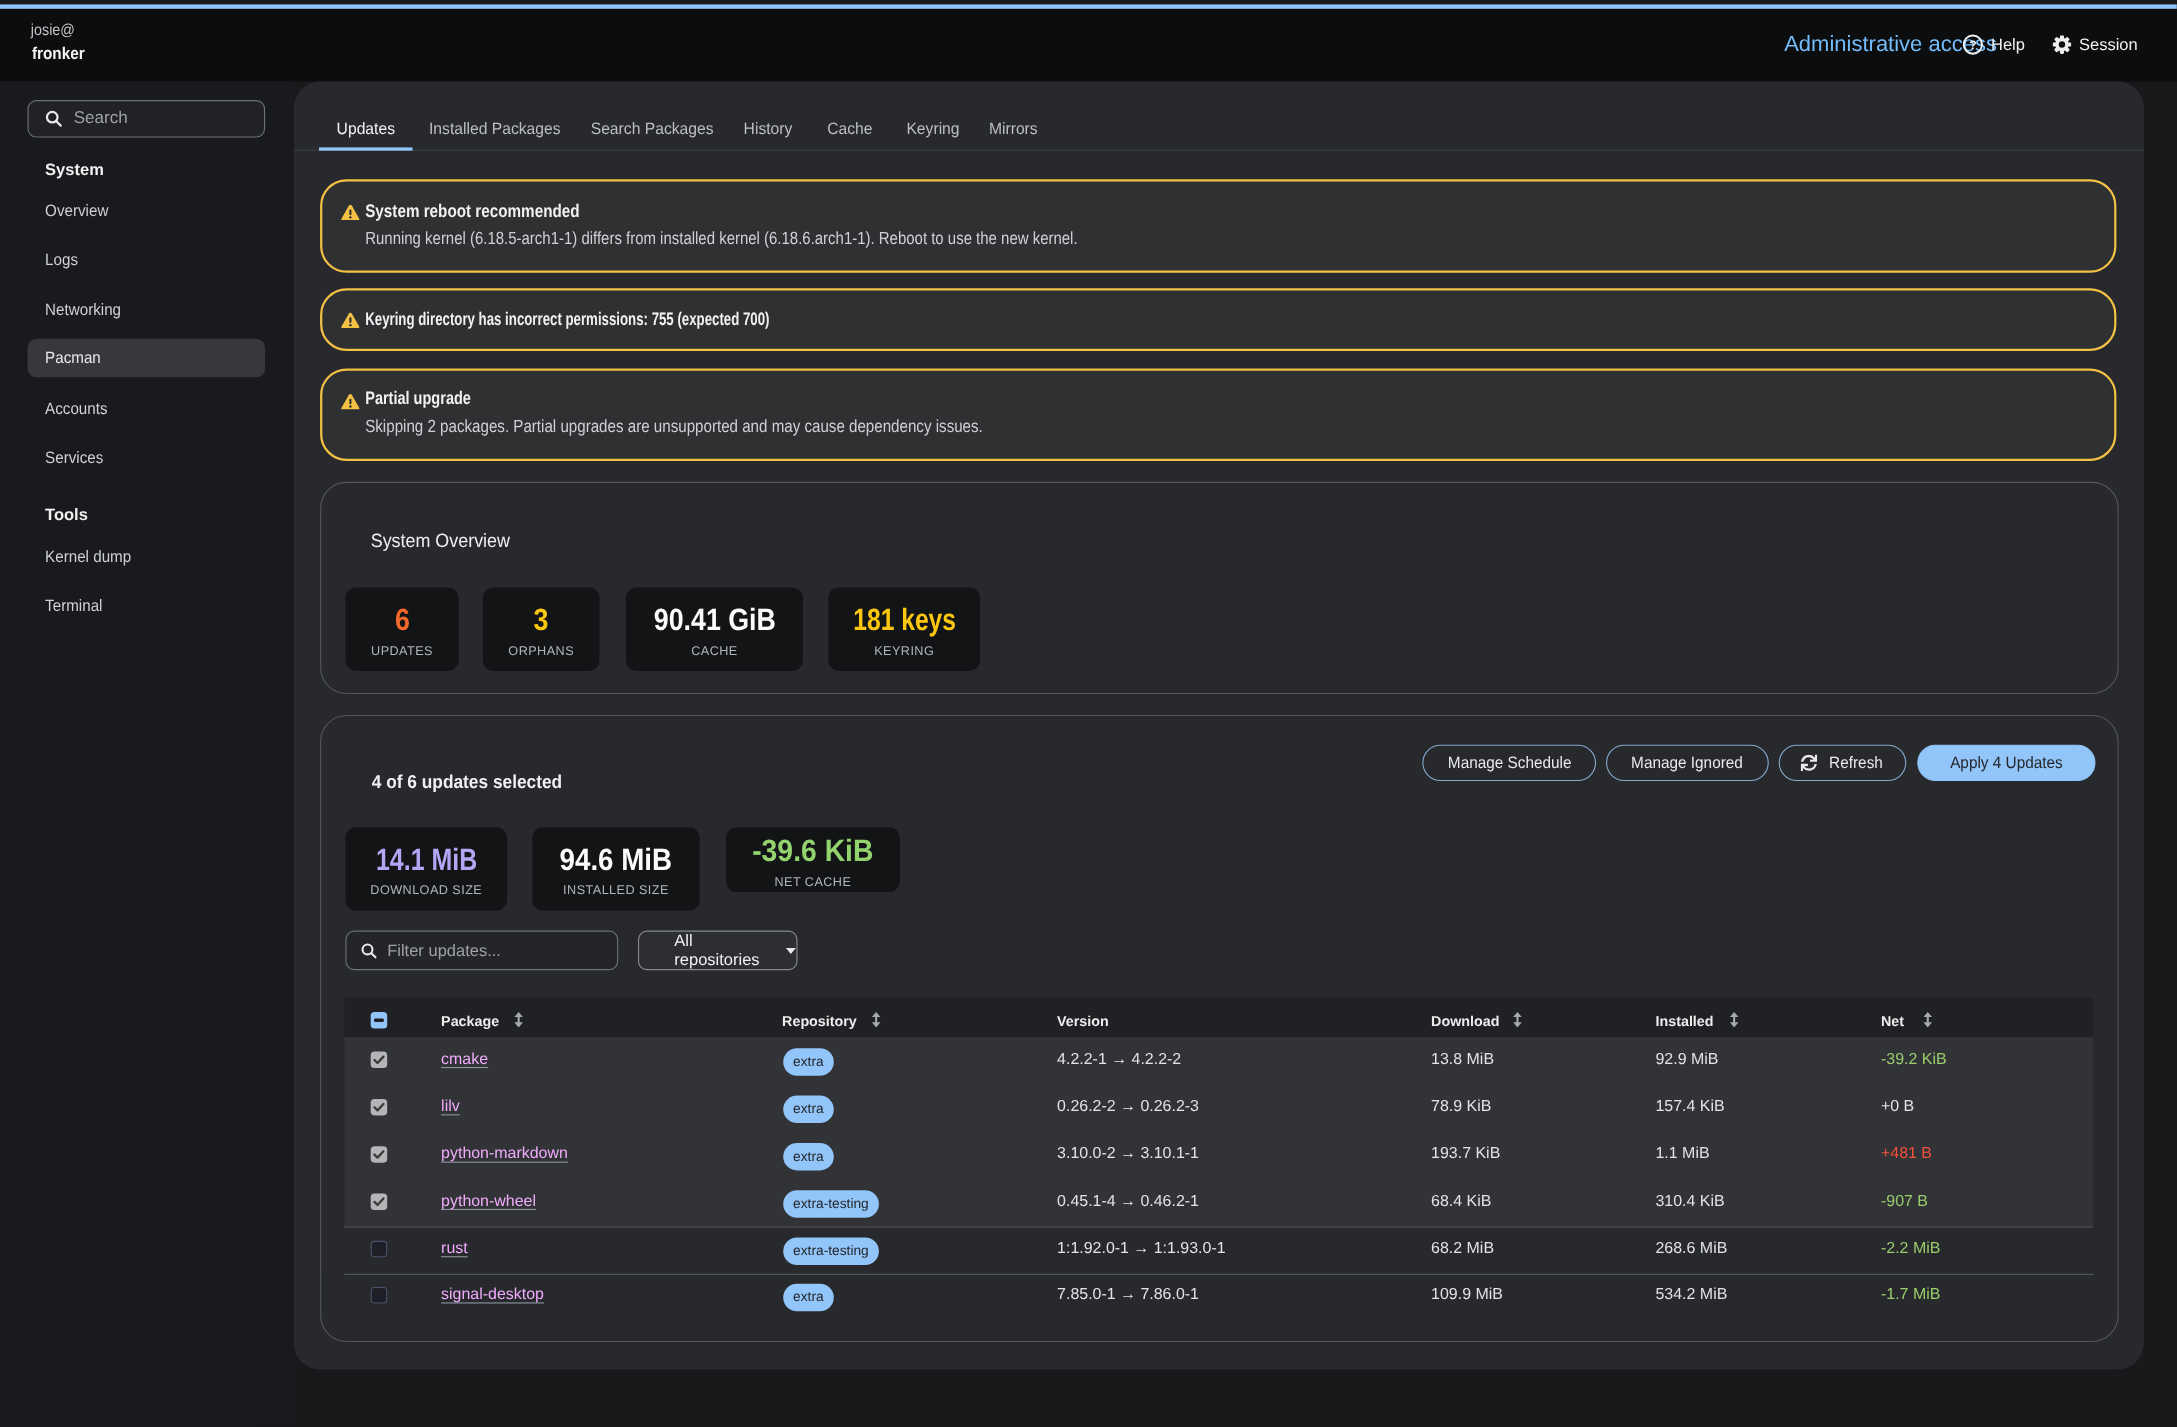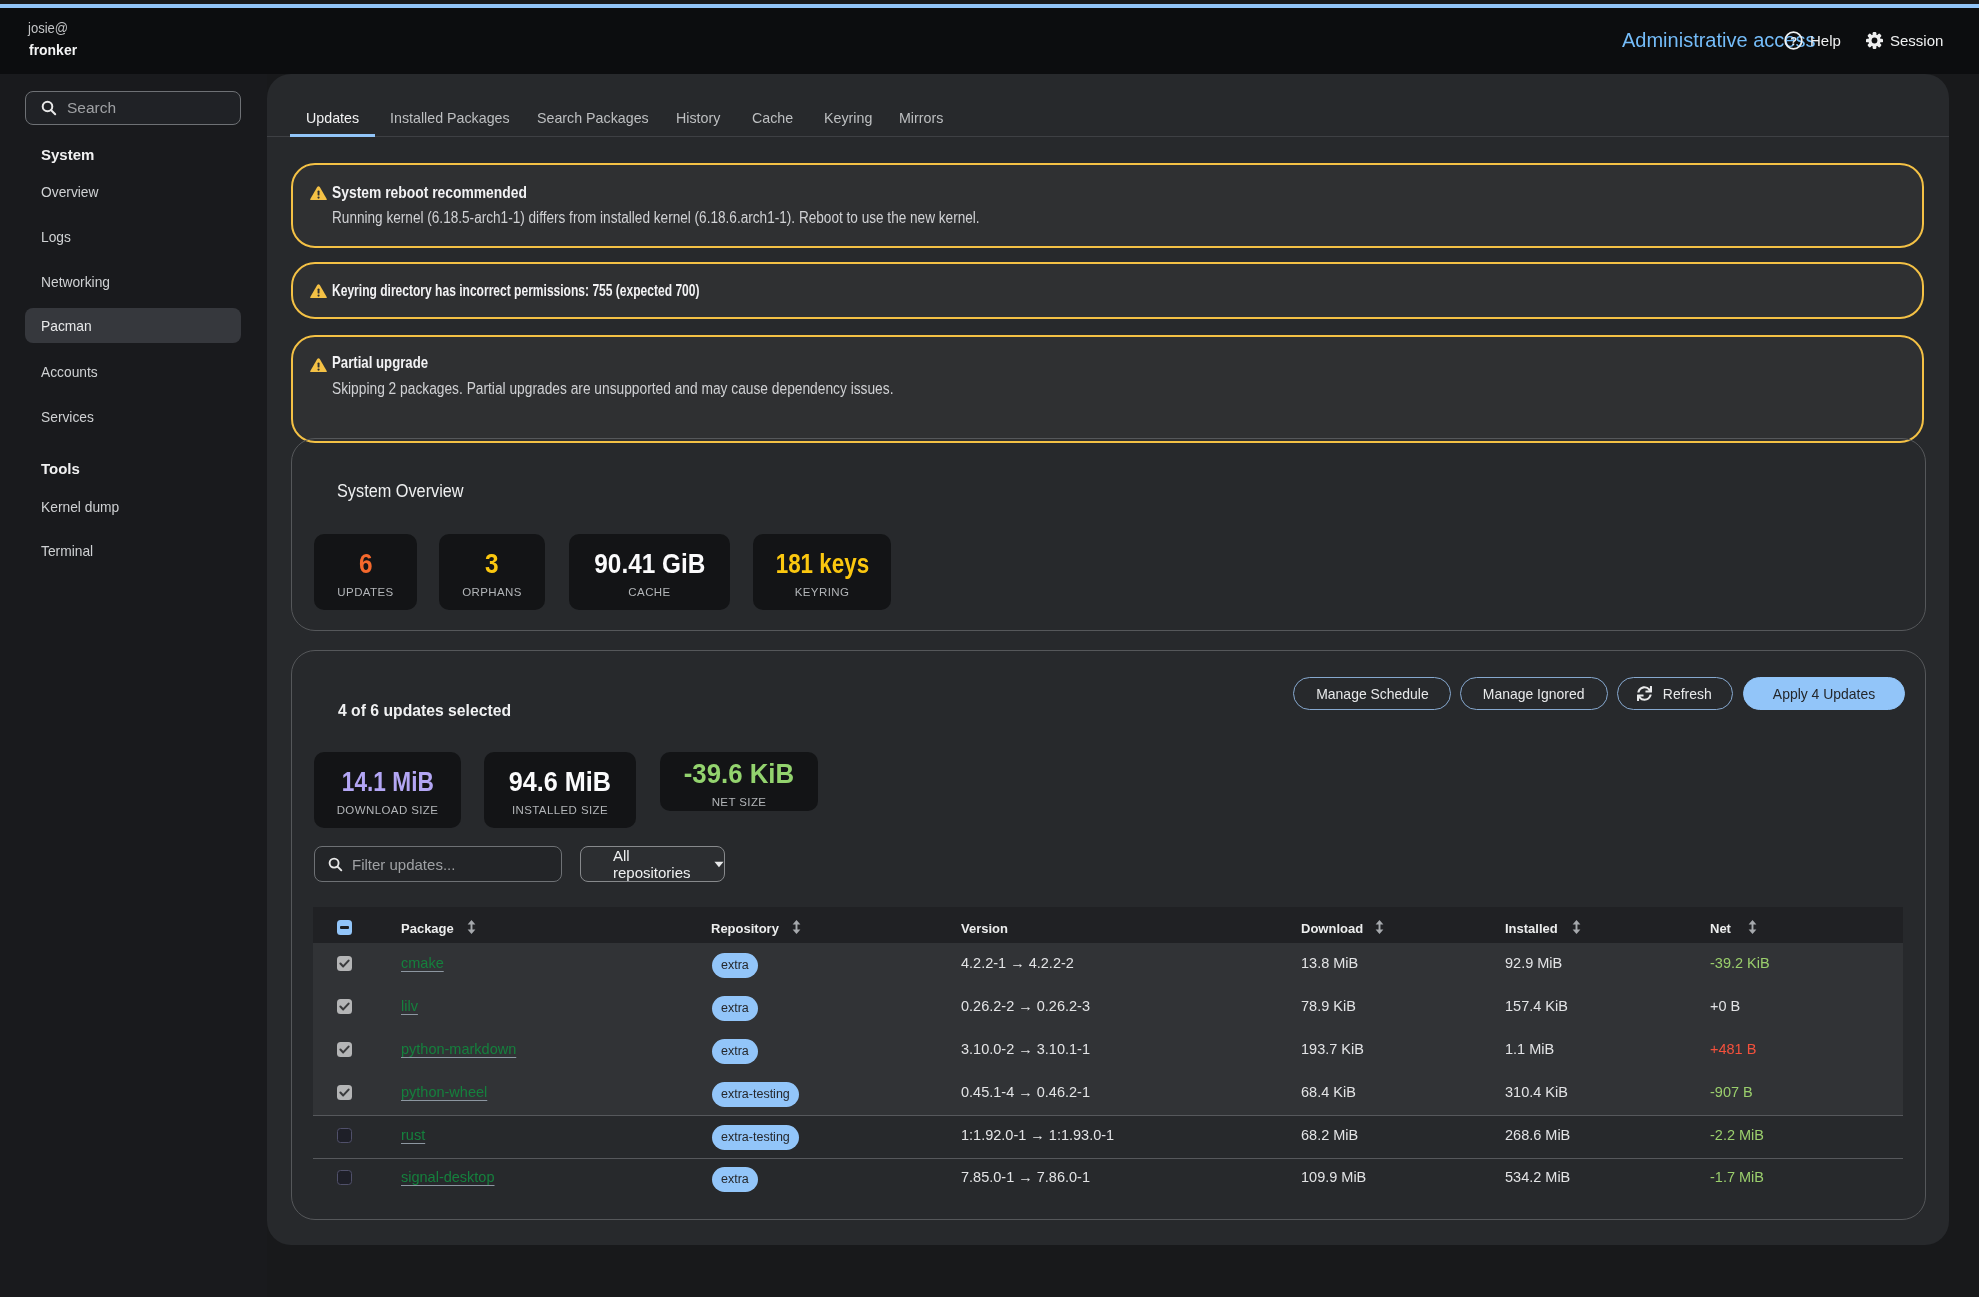--- a/index.html
+++ b/index.html
@@ -10,21 +10,21 @@
 .tile{position:absolute;background:#131416;border-radius:10px;display:flex;flex-direction:column;align-items:center;justify-content:center;padding-top:4px}
 .tile .num{font-size:28px;font-weight:bold;line-height:1;transform:scaleX(.87)}
 .tile .lbl{font-size:11.5px;color:#b2b5b8;margin-top:8px;letter-spacing:.4px}
 .alert{position:absolute;left:291px;width:1633px;background:#2f3032;border:2px solid #f4c145;border-radius:24px}
 .atitle{position:absolute;left:39px;color:#f2f2f4;font-size:16.5px;font-weight:bold;transform-origin:0 0;white-space:nowrap}
 .adesc{position:absolute;left:39px;color:#d0d1d4;font-size:16px;transform-origin:0 0;white-space:nowrap}
 .btn{position:absolute;height:33px;border:1px solid #86a8cf;border-radius:17px;display:flex;align-items:center;justify-content:center;color:#e8e9ea;font-size:15px;background:transparent}
 .btn i{font-style:normal;transform:scaleX(.93);white-space:nowrap}
 .hcell{position:absolute;color:#eceded;font-size:13px;font-weight:bold}
 .cell{position:absolute;color:#e2e3e5;font-size:14.5px}
-.link{color:#15803d;text-decoration:underline;text-underline-offset:3px;text-decoration-color:#8d97a1}
+.link{color:#f0abfc;text-decoration:underline;text-underline-offset:3px;text-decoration-color:#8d97a1}
 .badge{display:inline-block;background:#92c5f9;color:#25272b;font-size:12.5px;border-radius:999px;padding:4.5px 9px 5px;line-height:1.2}
 .green{color:#9ace6c}
 .red{color:#f4513c}
 .cb{position:absolute;width:15px;height:15px;border-radius:3.5px}
 .cb.on{background:#b4b5b6}
 .cb.off{background:#1e1f28;border:1.5px solid #50506a}
 .sep{position:absolute;left:313px;width:1590px;height:1px;background:#56585c}
 svg{display:block}
 </style>
 </head>
@@ -100,21 +100,21 @@
     <div class="adesc" style="top:44px;transform:scaleX(.85)">Running kernel (6.18.5-arch1-1) differs from installed kernel (6.18.6.arch1-1). Reboot to use the new kernel.</div>
   </div>
   <div class="alert" style="top:262px;height:57px">
     <svg class="r" style="left:17px;top:20px" width="17" height="15" viewBox="0 0 17 15">
         <path d="M7.2 0.9 L0.3 13 Q-0.2 14.1 1.2 14.1 L15.8 14.1 Q17.2 14.1 16.7 13 L9.8 0.9 Q8.5 -0.6 7.2 0.9 Z" fill="#f4c145"></path>
         <rect x="7.6" y="4.4" width="1.9" height="5.2" rx="0.9" fill="#2f3032"></rect>
         <circle cx="8.55" cy="11.6" r="1.1" fill="#2f3032"></circle>
       </svg>
     <div class="atitle" style="top:17px;transform:scaleX(.73)">Keyring directory has incorrect permissions: 755 (expected 700)</div>
   </div>
-  <div class="alert" style="top:335px;height:108px">
+  <div class="alert" style="top:335px;height:84px">
     <svg class="r" style="left:17px;top:21px" width="17" height="15" viewBox="0 0 17 15">
         <path d="M7.2 0.9 L0.3 13 Q-0.2 14.1 1.2 14.1 L15.8 14.1 Q17.2 14.1 16.7 13 L9.8 0.9 Q8.5 -0.6 7.2 0.9 Z" fill="#f4c145"></path>
         <rect x="7.6" y="4.4" width="1.9" height="5.2" rx="0.9" fill="#2f3032"></rect>
         <circle cx="8.55" cy="11.6" r="1.1" fill="#2f3032"></circle>
       </svg>
     <div class="atitle" style="top:16px;transform:scaleX(.80)">Partial upgrade</div>
     <div class="adesc" style="top:43px;transform:scaleX(.86)">Skipping 2 packages. Partial upgrades are unsupported and may cause dependency issues.</div>
   </div>
 
   <div class="r" style="left:291px;top:438px;width:1635px;height:193px;border:1px solid #55575a;border-radius:24px"></div>
@@ -156,21 +156,21 @@
   <div class="tile" style="left:314px;top:752px;width:147px;height:76px">
     <div class="num" style="color:#b3a6f4;transform:scaleX(.81)">14.1 MiB</div>
       <div class="lbl">DOWNLOAD SIZE</div>
   </div>
   <div class="tile" style="left:484px;top:752px;width:152px;height:76px">
     <div class="num" style="color:#fbfbfc;transform:scaleX(.90)">94.6 MiB</div>
       <div class="lbl">INSTALLED SIZE</div>
   </div>
   <div class="tile" style="left:660px;top:752px;width:158px;height:59px">
     <div class="num" style="color:#93d36e;transform:scaleX(.92)">-39.6 KiB</div>
-      <div class="lbl">NET SIZE</div>
+      <div class="lbl">NET CACHE</div>
   </div>
   <div class="r f" style="left:314px;top:846px;width:248px;height:36px;background:#232528;border:1px solid #6e7175;border-radius:8px;padding-left:13px;gap:9px">
     <svg width="15" height="15" viewBox="0 0 16 16">
         <circle cx="6.5" cy="6.5" r="4.8" fill="none" stroke="#e8e8e8" stroke-width="2"></circle>
         <line x1="10.2" y1="10.2" x2="14.2" y2="14.2" stroke="#e8e8e8" stroke-width="2" stroke-linecap="round"></line>
       </svg>
     <span style="color:#9fa1a4;font-size:15px">Filter updates...</span>
   </div>
   <div class="r f" style="left:580px;top:846px;width:145px;height:36px;background:#2c2e31;border:1px solid #87898c;border-radius:8px;padding-left:32px;gap:12px">
     <span style="color:#eff0f1;font-size:15px">All repositories</span>

